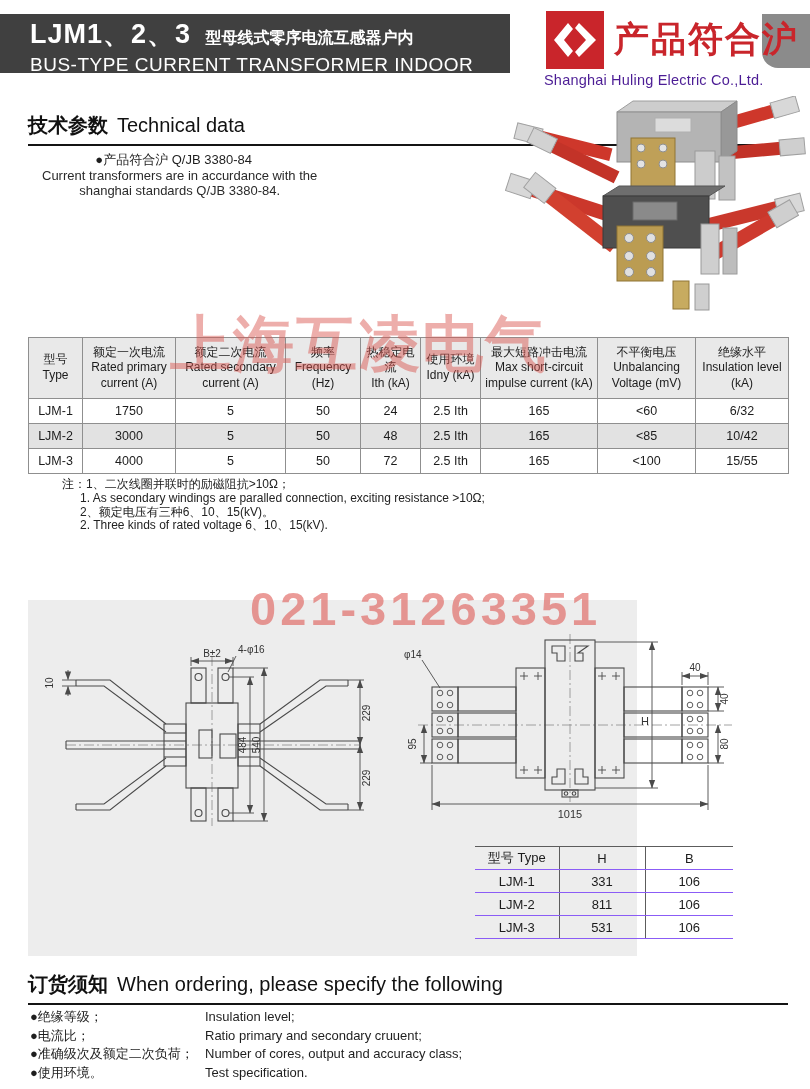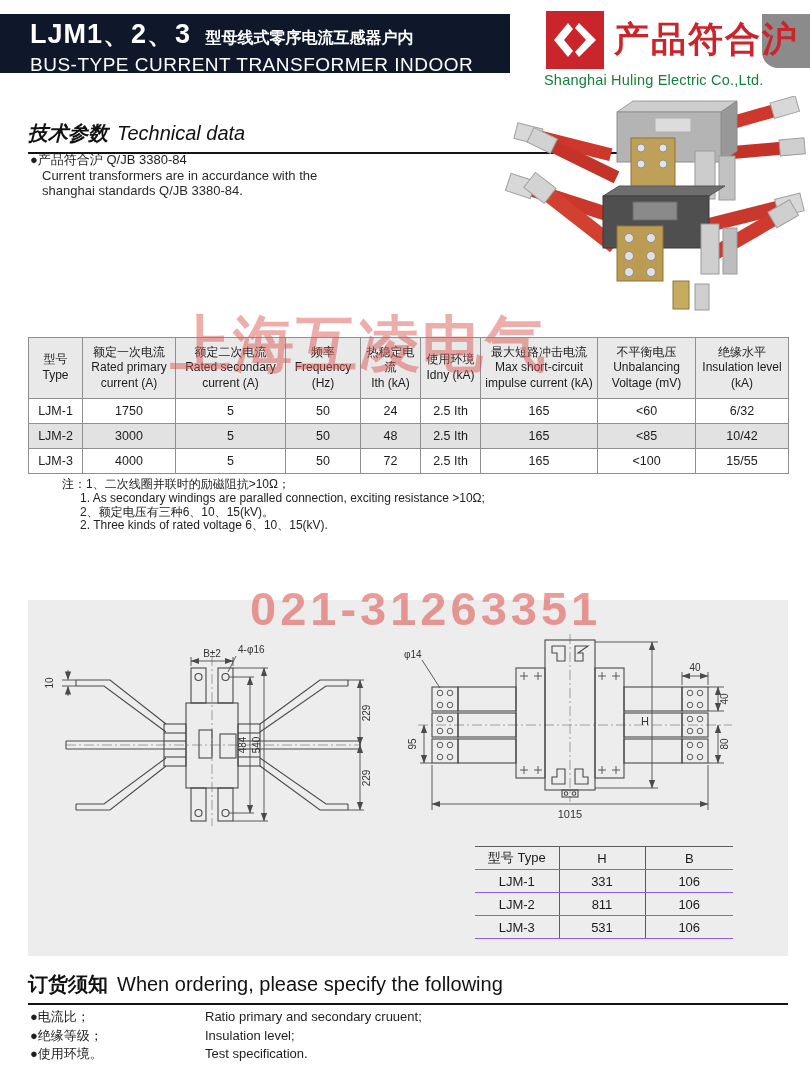--- a/index.html
+++ b/index.html
@@ -6,61 +6,61 @@
   html,body { background:#ffffff; }
   .page {
     position:relative; width:810px; height:1089px; margin:0 auto;
     background:#ffffff; overflow:hidden;
     font-family:"Liberation Sans", sans-serif; color:#222;
   }
 
   
   .banner {
     position:absolute; left:0; top:14px; width:762px; height:59px;
-    background:#0f172a; z-index:1;
+    background:#404040; z-index:1;
   }
   .banner-inner { padding:5px 0 0 30px; color:#fff; }
   .banner-line1 { white-space:nowrap; line-height:30px; }
   .banner-model { font-size:27px; font-weight:bold; letter-spacing:1px; }
   .banner-cn    { font-size:16px; font-weight:bold; margin-left:10px; }
   .banner-line2 { font-size:19px; letter-spacing:.5px; line-height:24px; }
   .corner-block {
     position:absolute; left:762px; top:14px; width:48px; height:54px;
     background:#8b8b8b; border-radius:0 0 0 16px; z-index:2;
   }
   .logo-box {
     position:absolute; left:510px; top:0; width:252px; height:99px;
     background:#fff; border-radius:0 0 0 24px; z-index:3;
   }
   .logo-mark { position:absolute; left:36px; top:11px; width:58px; height:58px; }
   .logo-cn {
     position:absolute; left:104px; top:18px; font-size:35px; line-height:42px;
     color:#c9252b; letter-spacing:2px; font-weight:600; white-space:nowrap;
   }
   .logo-en {
-    position:absolute; left:34px; top:72px; font-size:14.5px; color:#15803d;
+    position:absolute; left:34px; top:72px; font-size:14.5px; color:#4c1d95;
     white-space:nowrap; letter-spacing:.2px;
   }
 
   
   .photo { position:absolute; left:505px; top:96px; width:305px; height:228px; z-index:1; }
 
   
   .sec-head {
     position:absolute; left:28px; width:760px;
     border-bottom:2px solid #141414; padding-bottom:5px; background:transparent;
   }
   .h-cn { font-size:20px; font-weight:700; color:#111; }
   .h-en { font-size:20px; font-weight:400; color:#111; margin-left:9px; }
-  .tech-head  { top:120px;font-style:italic; }
+  .tech-head  { top:112px; }
   .dim-head   { top:562px; }
   .order-head { top:971px; }
 
   
-  .tech-notes { position:absolute; left:30px; top:152px; font-size:13px; line-height:15px; color:#1e1e1e; }
+  .tech-notes { position:absolute; left:30px; top:152px; font-size:13px; line-height:15px; color:#1e1e1e;text-align:center; }
   .tech-notes .t-cn { margin-bottom:1px; }
   .tech-notes .t-en { margin-left:12px; color:#2a2a2a; }
 
   
   table.spec {
     position:absolute; left:28px; top:337px; width:760px;
     border-collapse:collapse; table-layout:fixed; z-index:1;
   }
   table.spec th, table.spec td {
     border:1px solid #8f8f8f; text-align:center; vertical-align:middle;
@@ -77,21 +77,21 @@
     font-size:61px; font-weight:bold; line-height:1;
     color:rgba(217,85,79,0.48); white-space:nowrap; letter-spacing:2px;
   }
 
   
   .notes { position:absolute; left:30px; top:478px; font-size:12px; line-height:13.8px; color:#222;margin-left:32px; }
   .notes .ind { margin-left:18px; }
 
   
   .panel {
-    position:absolute; left:28px; top:600px; width:760px; height:356px;
+    position:absolute; left:28px; top:600px; width:609px; height:356px;
     background:#ededed; z-index:0;
   }
   .draw-left  { position:absolute; left:10px;  top:28px; }
   .draw-right { position:absolute; left:372px; top:30px; }
 
   .wm-phone {
     position:absolute; left:250px; top:585px; z-index:5; pointer-events:none;
     font-size:47px; font-weight:bold; letter-spacing:4px; line-height:1;
     color:rgba(222,94,88,0.62); white-space:nowrap;
   }
@@ -532,26 +532,30 @@
     </table>
   </div>
 
   <div class="wm-phone">021-31263351</div>
 
   <div class="sec-head order-head">
     <span class="h-cn">订货须知</span><span class="h-en">When ordering, please specify the following</span>
   </div>
   <div class="order-list">
     <div class="order-row">
+      <div class="o-cn">●绝缘等级；</div>
+      <div class="o-en">Insulation level;</div>
+    </div>
+    <div class="order-row">
       <div class="o-cn">●电流比；</div>
       <div class="o-en">Ratio primary and secondary cruuent;</div>
     </div>
     <div class="order-row">
-      <div class="o-cn">●绝缘等级；</div>
-      <div class="o-en">Insulation level;</div>
+      <div class="o-cn">●准确级次及额定二次负荷；</div>
+      <div class="o-en">Number of cores, output and accuracy class;</div>
     </div>
     <div class="order-row">
       <div class="o-cn">●使用环境。</div>
       <div class="o-en">Test specification.</div>
     </div>
   </div>
 
 </div>
 
 </body></html>

